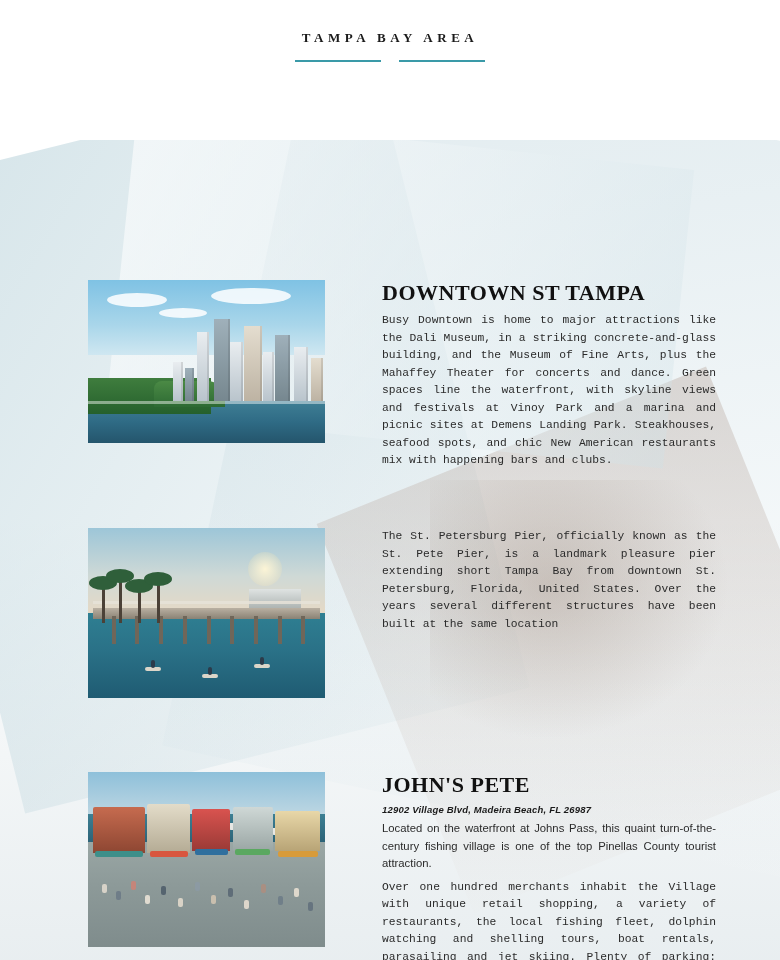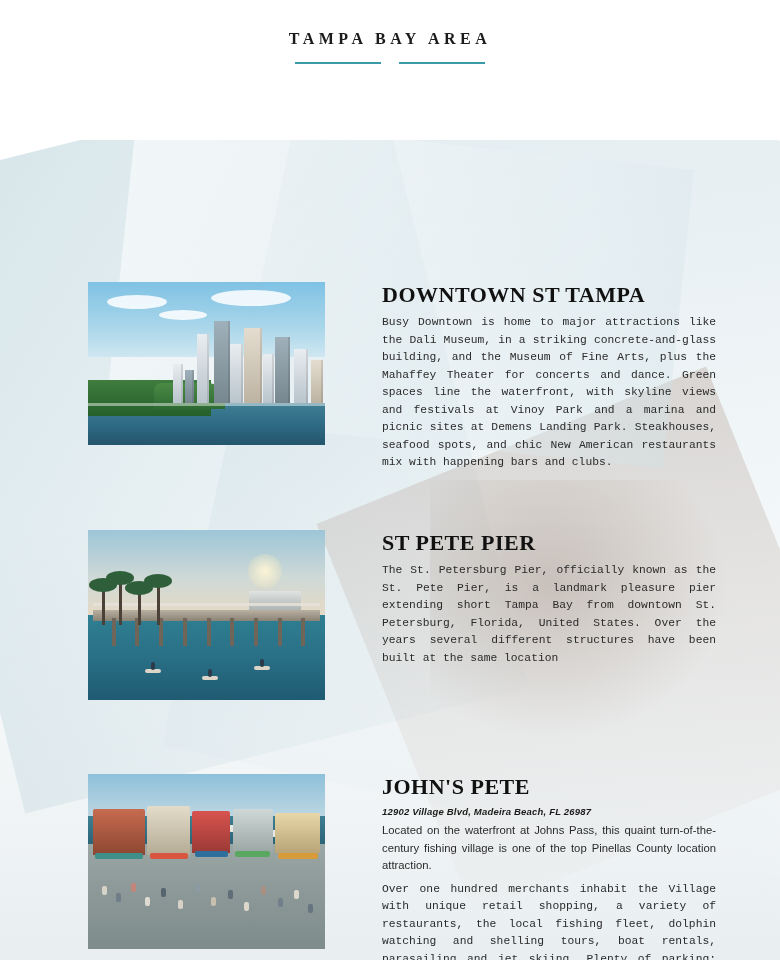--- a/index.html
+++ b/index.html
@@ -91,21 +91,21 @@
 
   
   .header {
     position: relative;
     padding-top: 30px;
     text-align: center;
     z-index: 5;
   }
   .eyebrow {
     font-family: "Liberation Serif", serif;
-    font-size: 16px;
+    font-size: 13px;
     letter-spacing: 4.5px;
     font-weight: bold;
     color: #1b1b1b;
     text-transform: uppercase;
   }
   .title-row {
     position: relative;
     margin-top: 14px;
     display: flex;
     align-items: center;
@@ -371,21 +371,20 @@
           <div class="palm" style="left:6%;height:22%;"></div>
           <div class="palm" style="left:13%;height:26%;"></div>
           <div class="palm" style="left:21%;height:20%;"></div>
           <div class="palm" style="left:29%;height:24%;"></div>
           <div class="paddler" style="left:24%;top:82%;"></div>
           <div class="paddler" style="left:48%;top:86%;"></div>
           <div class="paddler" style="left:70%;top:80%;"></div>
         </div>
       </div>
       <div class="txt">
-        <h2 class="place-title">ST PETE PIER</h2>
         <p class="body-text">The St. Petersburg Pier, officially known as the St. Pete Pier, is a landmark pleasure pier extending short Tampa Bay from downtown St. Petersburg, Florida, United States. Over the years several different structures have been built at the same location</p>
       </div>
     </div>
 
     <div class="section sec-3">
       <div class="photo photo-3">
         <div class="scene">
           <div class="jp-sky"></div>
           <div class="jp-water"></div>
           <div class="jp-boat" style="left:58%;top:29%;"></div>
@@ -413,19 +412,19 @@
           <div class="crowd-dot" style="left:66%;top:73%;background:#ddd6ca;"></div>
           <div class="crowd-dot" style="left:73%;top:64%;background:#a98f82;"></div>
           <div class="crowd-dot" style="left:80%;top:71%;background:#707f89;"></div>
           <div class="crowd-dot" style="left:87%;top:66%;background:#ded8cc;"></div>
           <div class="crowd-dot" style="left:93%;top:74%;background:#66747f;"></div>
         </div>
       </div>
       <div class="txt">
         <h2 class="place-title">JOHN'S PETE</h2>
         <div class="addr">12902 Village Blvd, Madeira Beach, FL 26987</div>
-        <p class="body-text">Located on the waterfront at Johns Pass, this quaint turn-of-the-century fishing village is  one of the top Pinellas County location attraction.</p>
+        <p class="body-text">Located on the waterfront at Johns Pass, this quaint turn-of-the-century fishing village is  one of the top Pinellas County tourist attraction.</p>
         <p class="body-text">Over one hundred merchants inhabit the Village with unique retail shopping, a variety of restaurants, the local fishing fleet, dolphin watching and shelling tours, boat rentals, parasailing and jet skiing. Plenty of parking: There is metered on-street parking located conveniently throughout the Village, as well as a new state-of-the-art multi-level parking garage adjacent to Bubba Gumps and Hubbards Marina. The beach is a short stroll away. Conveniently located near St. Petersburg, Clearwater and Tampa, and just a short drive to the Orlando area. Open daily!</p>
       </div>
     </div>
 
   </div>
 </div>
 
 </body></html>

